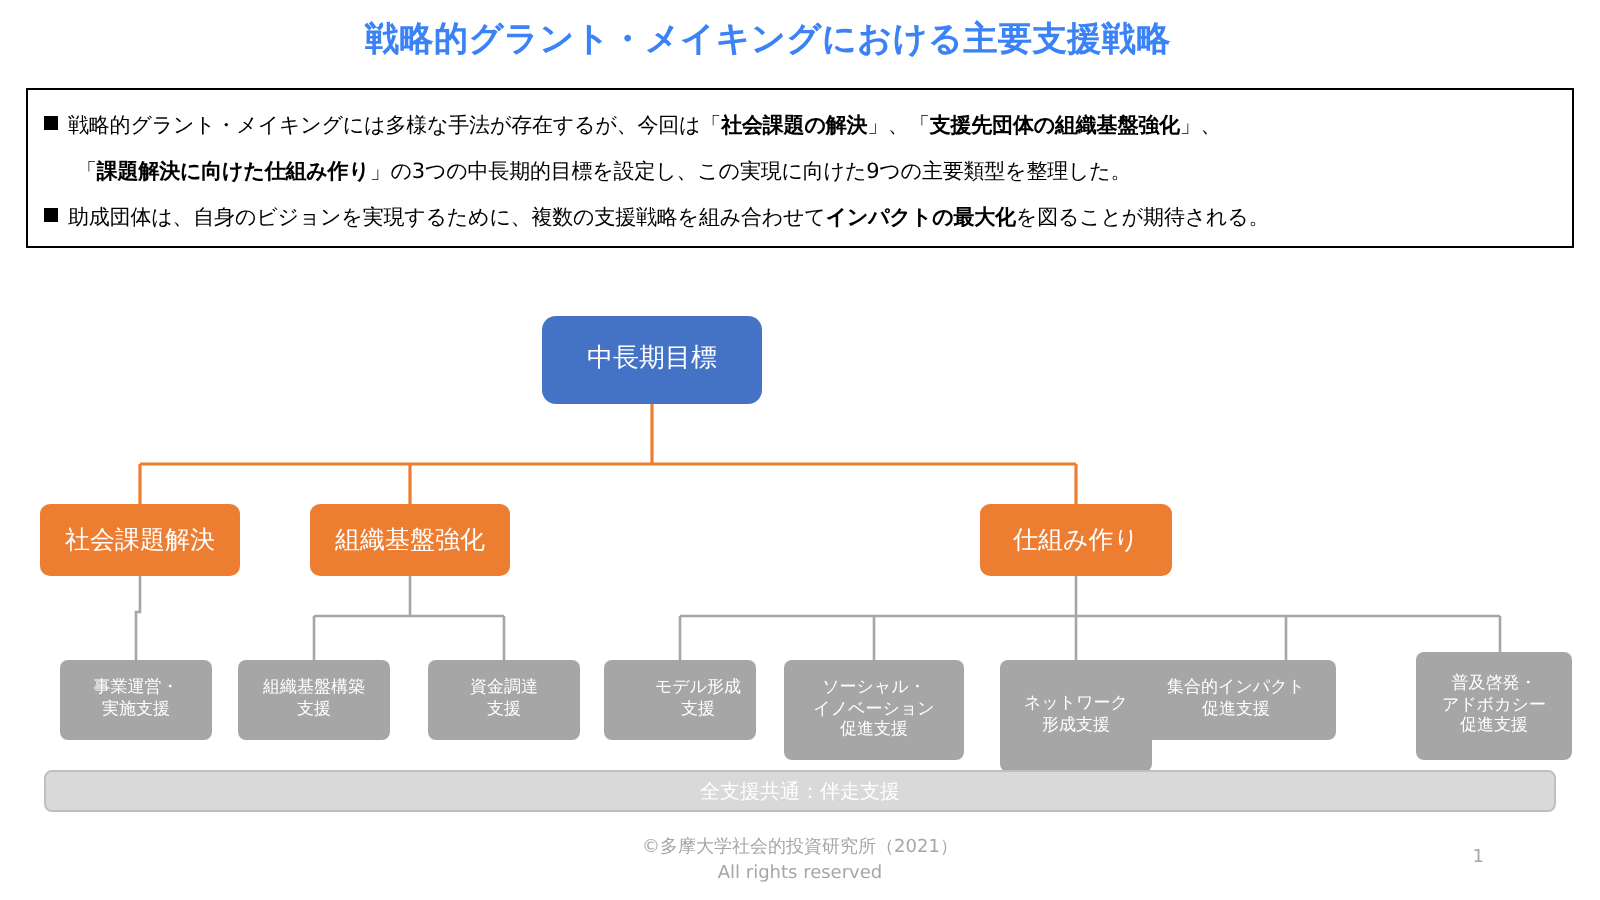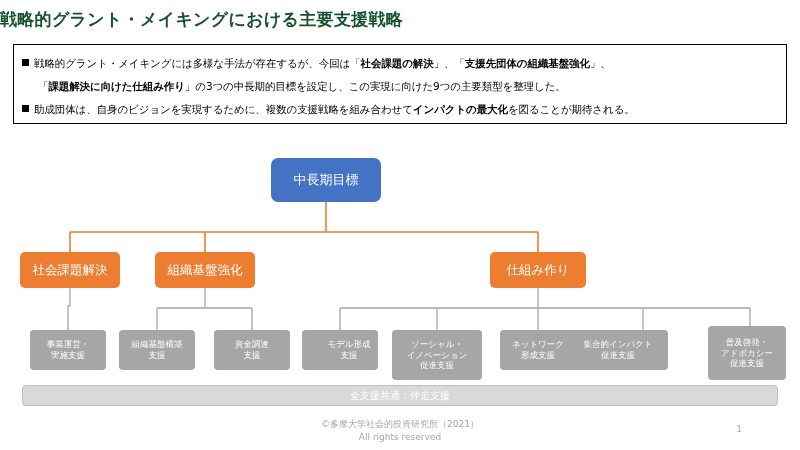--- a/index.html
+++ b/index.html
@@ -16,25 +16,25 @@
     color: #000000;
     position: relative;
   }
 
   
   .slide-title {
     position: absolute;
     top: 8px;
     left: 0;
     width: 768px;
-    text-align: left;
+    text-align: center;
     font-size: 17px;
     font-weight: bold;
     letter-spacing: 0.3px;
-    color: #14532d;
+    color: #3b82f6;
     white-space: nowrap;
   }
 
   
   .lead-box {
     position: absolute;
     top: 44px;
     left: 13px;
     width: 774px;
     height: 80px;
@@ -242,21 +242,21 @@
   </div>
 
   <div class="node node-leaf" style="left:392px; top:330px; width:90px; height:50px;">
     <div>
       <span>ソーシャル・</span>
       <span>イノベーション</span>
       <span>促進支援</span>
     </div>
   </div>
 
-  <div class="node node-leaf" style="left:500px; top:330px; width:76px; height:40px;">
+  <div class="node node-leaf" style="left:500px; top:330px; width:76px; height:56px;">
     <div>
       <span>ネットワーク</span>
       <span>形成支援</span>
     </div>
   </div>
 
   <div class="node node-leaf" style="left:568px; top:330px; width:100px; height:40px;">
     <div>
       <span>集合的インパクト</span>
       <span>促進支援</span>

